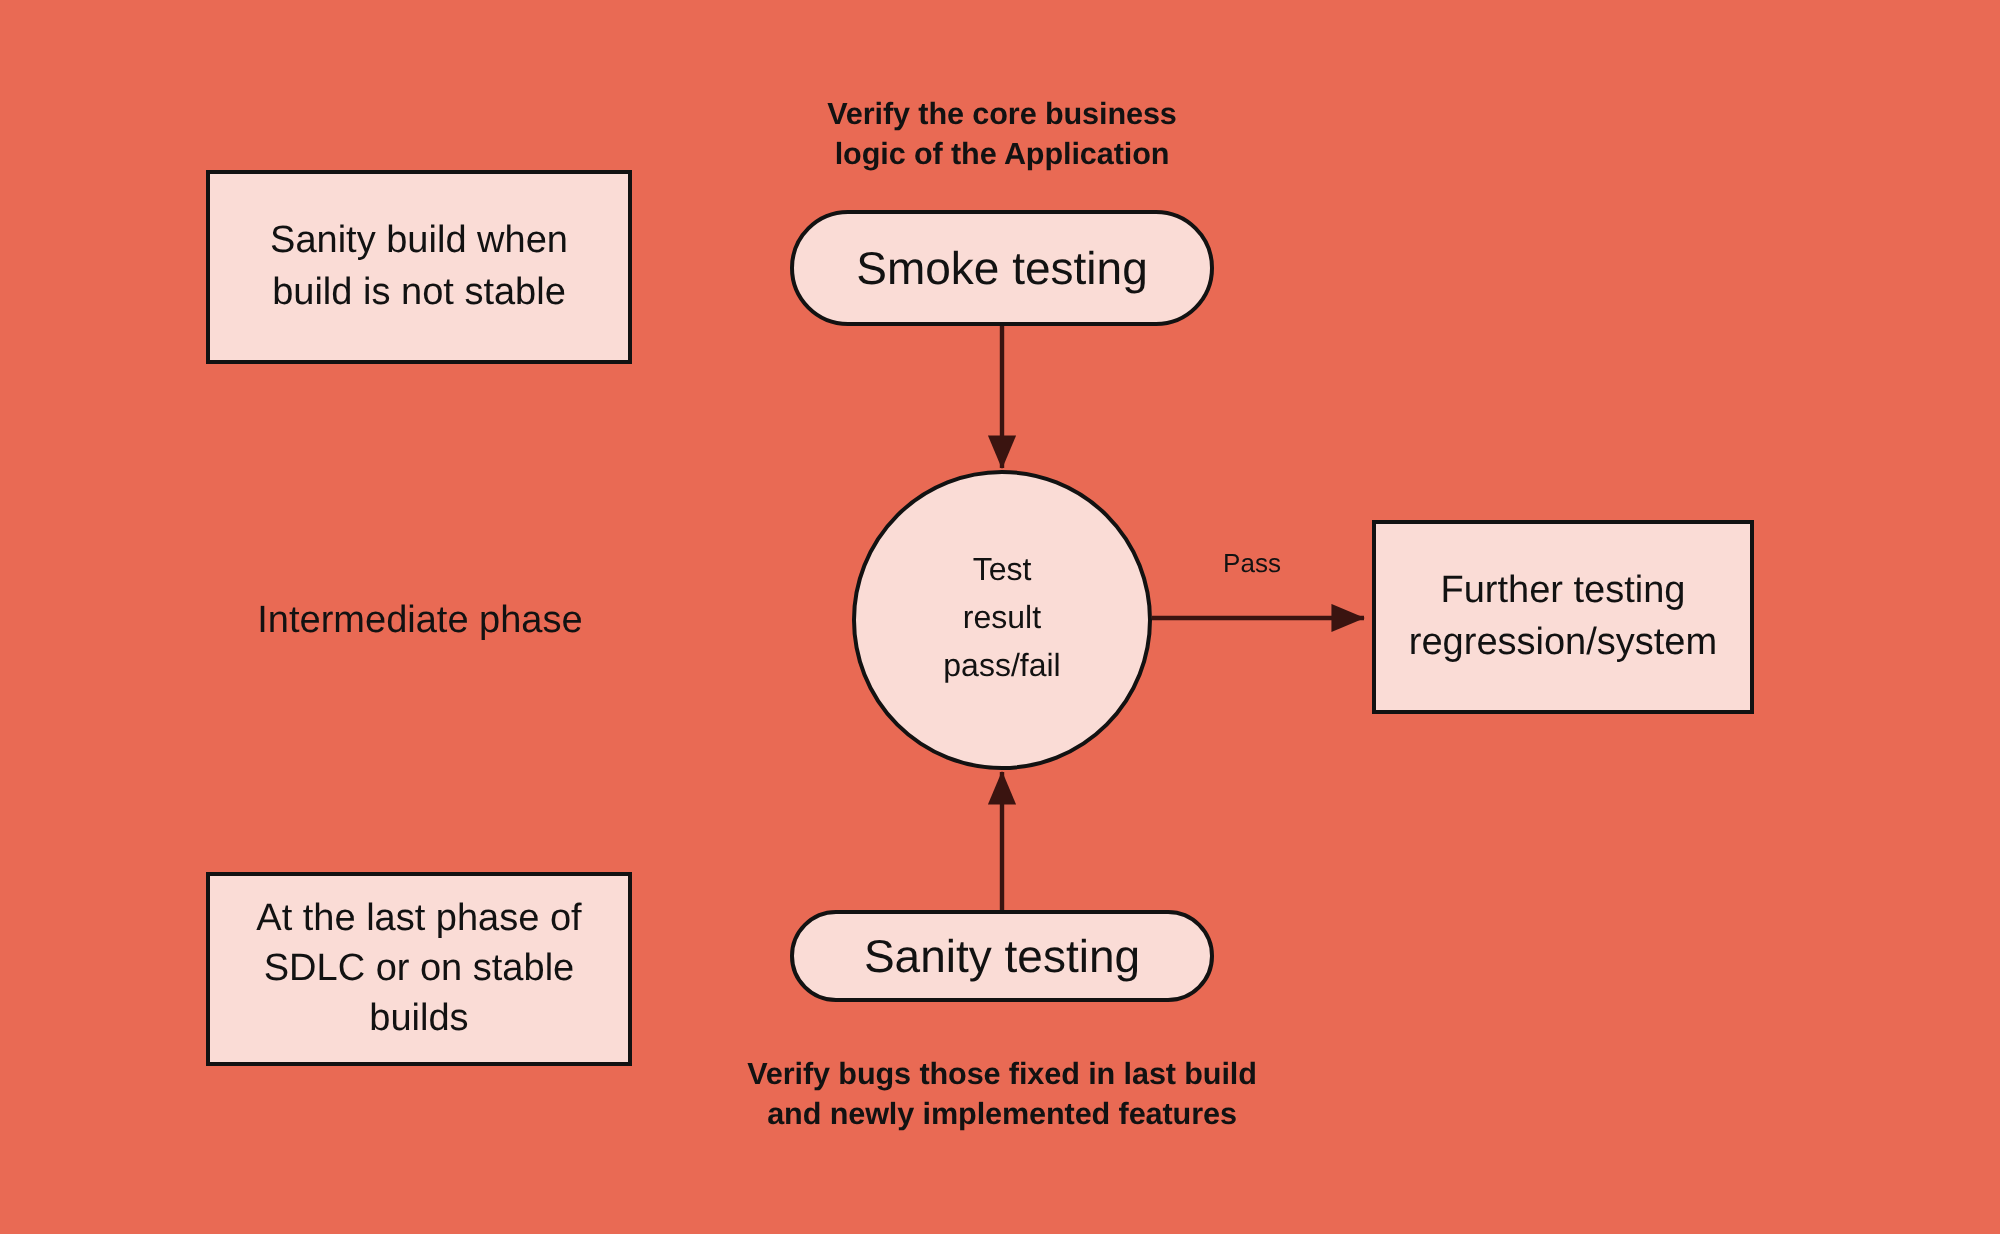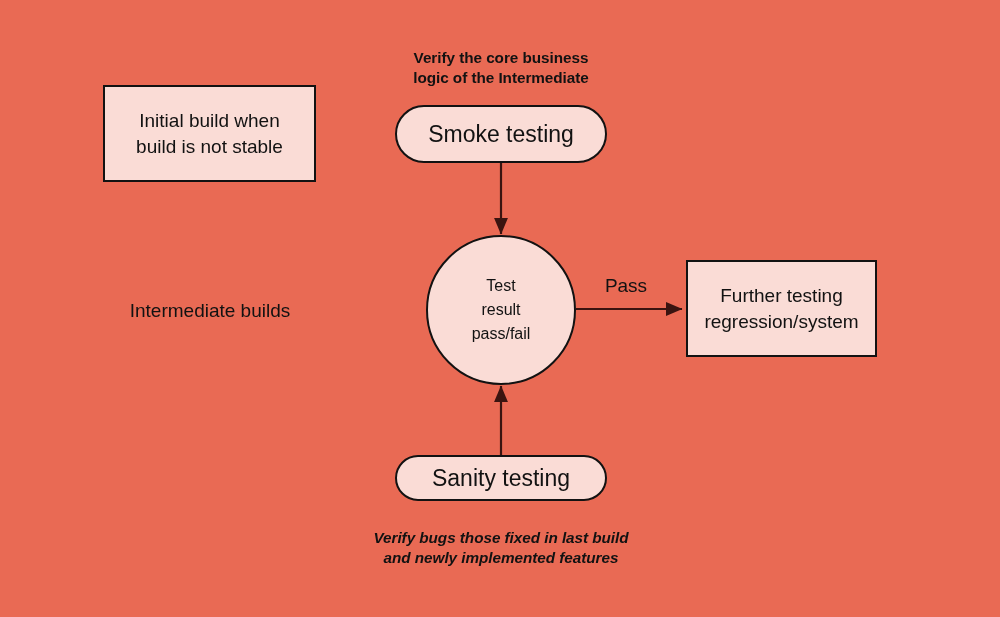--- a/index.html
+++ b/index.html
@@ -61,21 +61,21 @@
   }
   .caption {
     font-size: 15.3px;
     font-weight: 600;
     letter-spacing: -0.05px;
   }
   .free-text {
     font-size: 19px;
   }
   .edge-label {
-    font-size: 19px;
+    font-size: 13px;
   }
 </style>
 </head>
 <body>
 
 <div id="canvas">
 
   <svg id="edge-layer" viewBox="0 0 1000 617" width="1000" height="617" xmlns="http://www.w3.org/2000/svg">
     <defs>
       <marker id="arrowhead" markerWidth="9" markerHeight="9" refX="7.4" refY="3.2" orient="auto" markerUnits="strokeWidth">
@@ -83,38 +83,41 @@
       </marker>
     </defs>
 
     <line x1="501" y1="163" x2="501" y2="234" stroke="#3a1410" stroke-width="2.2" marker-end="url(#arrowhead)"></line>
 
     <line x1="501" y1="455" x2="501" y2="386" stroke="#3a1410" stroke-width="2.2" marker-end="url(#arrowhead)"></line>
 
     <line x1="576" y1="309" x2="682" y2="309" stroke="#3a1410" stroke-width="2.2" marker-end="url(#arrowhead)"></line>
   </svg>
 
-  <div class="node node-rect" style="left:103px; top:85px; width:213px; height:97px;">Initial build when
+  <div class="node node-rect" style="left:103px; top:85px; width:213px; height:97px;">Sanity build when
 build is not stable</div>
 
   <div class="plain-label caption" style="left:370px; top:48px; width:262px;">Verify the core business
-logic of the Intermediate</div>
+logic of the Application</div>
 
   <div class="node node-pill" style="left:395px; top:105px; width:212px; height:58px;">Smoke testing</div>
 
-  <div class="plain-label free-text" style="left:80px; top:298px; width:260px;">Intermediate builds</div>
+  <div class="plain-label free-text" style="left:80px; top:298px; width:260px;">Intermediate phase</div>
 
   <div class="node node-circle" style="left:426px; top:235px; width:150px; height:150px;">Test
 result
 pass/fail</div>
 
   <div class="plain-label edge-label" style="left:586px; top:273px; width:80px;">Pass</div>
 
   <div class="node node-rect" style="left:686px; top:260px; width:191px; height:97px;">Further testing
 regression/system</div>
 
+  <div class="node node-rect" style="left:103px; top:436px; width:213px; height:97px;">At the last phase of
+SDLC or on stable
+builds</div>
 
   <div class="node node-pill" style="left:395px; top:455px; width:212px; height:46px;">Sanity testing</div>
 
-  <div class="plain-label caption" style="left:340px; top:528px; width:322px;font-style:italic;">Verify bugs those fixed in last build
+  <div class="plain-label caption" style="left:340px; top:528px; width:322px;">Verify bugs those fixed in last build
 and newly implemented features</div>
 
 </div>
 
 </body></html>

